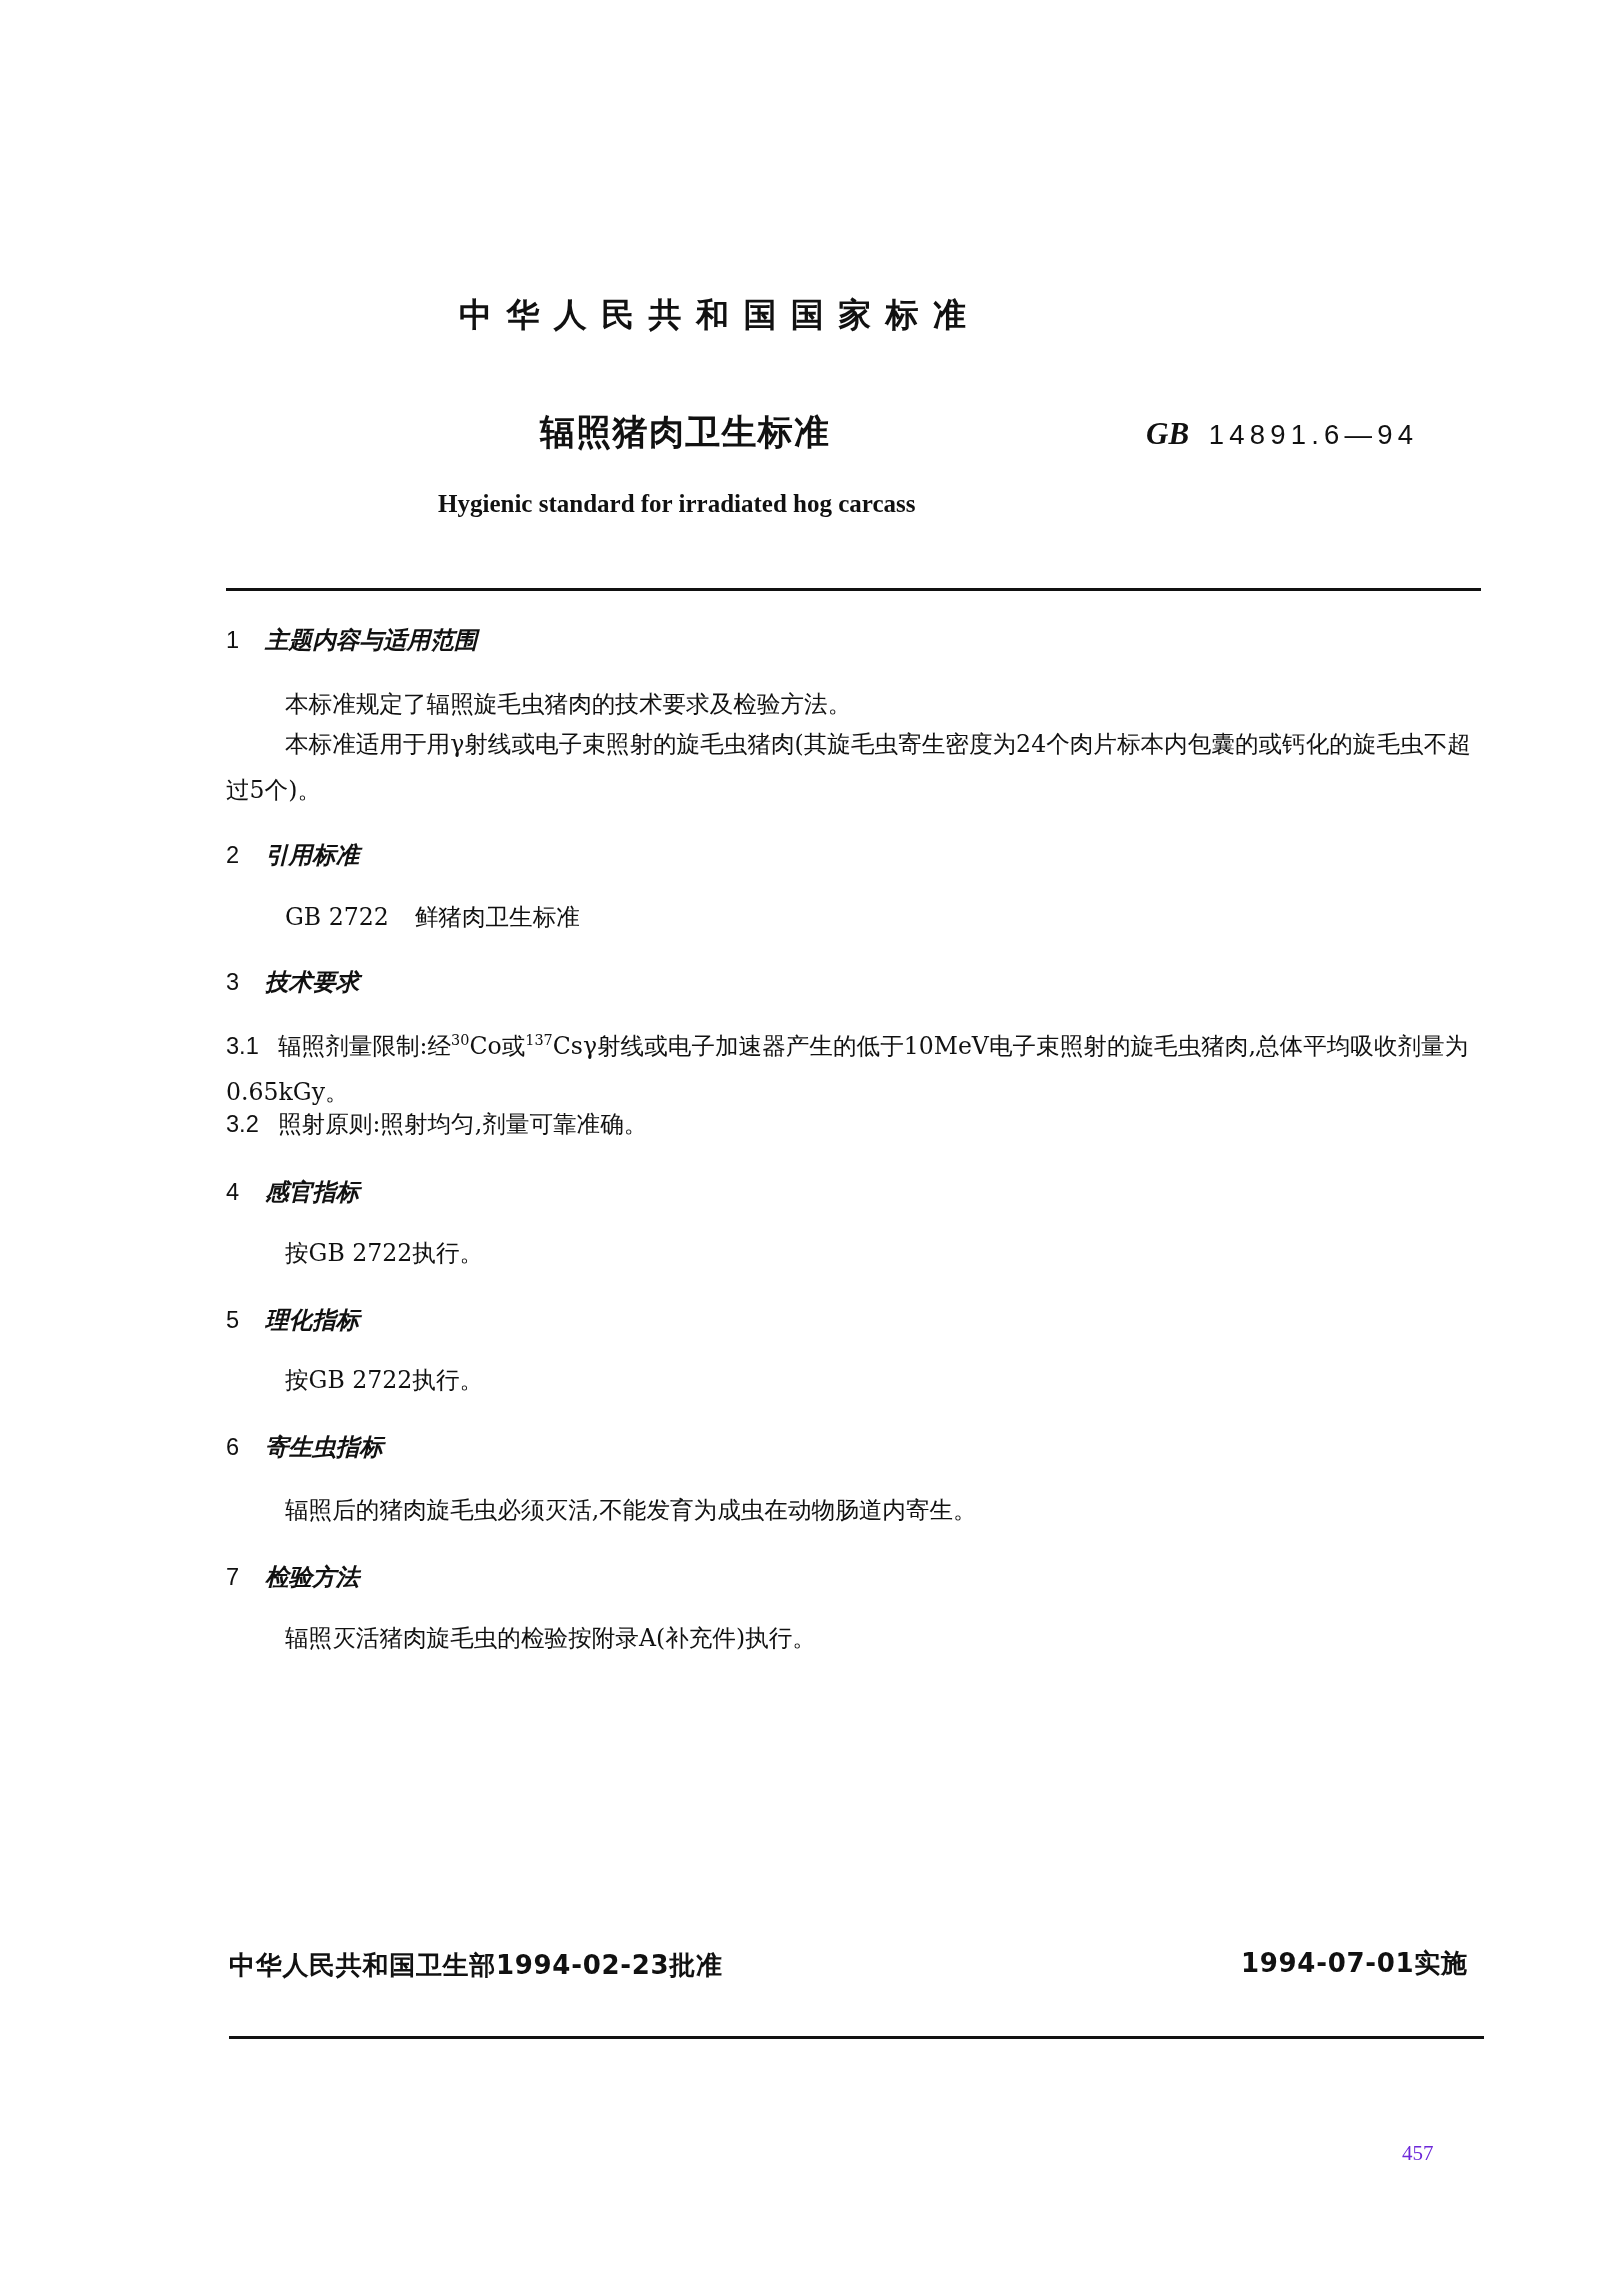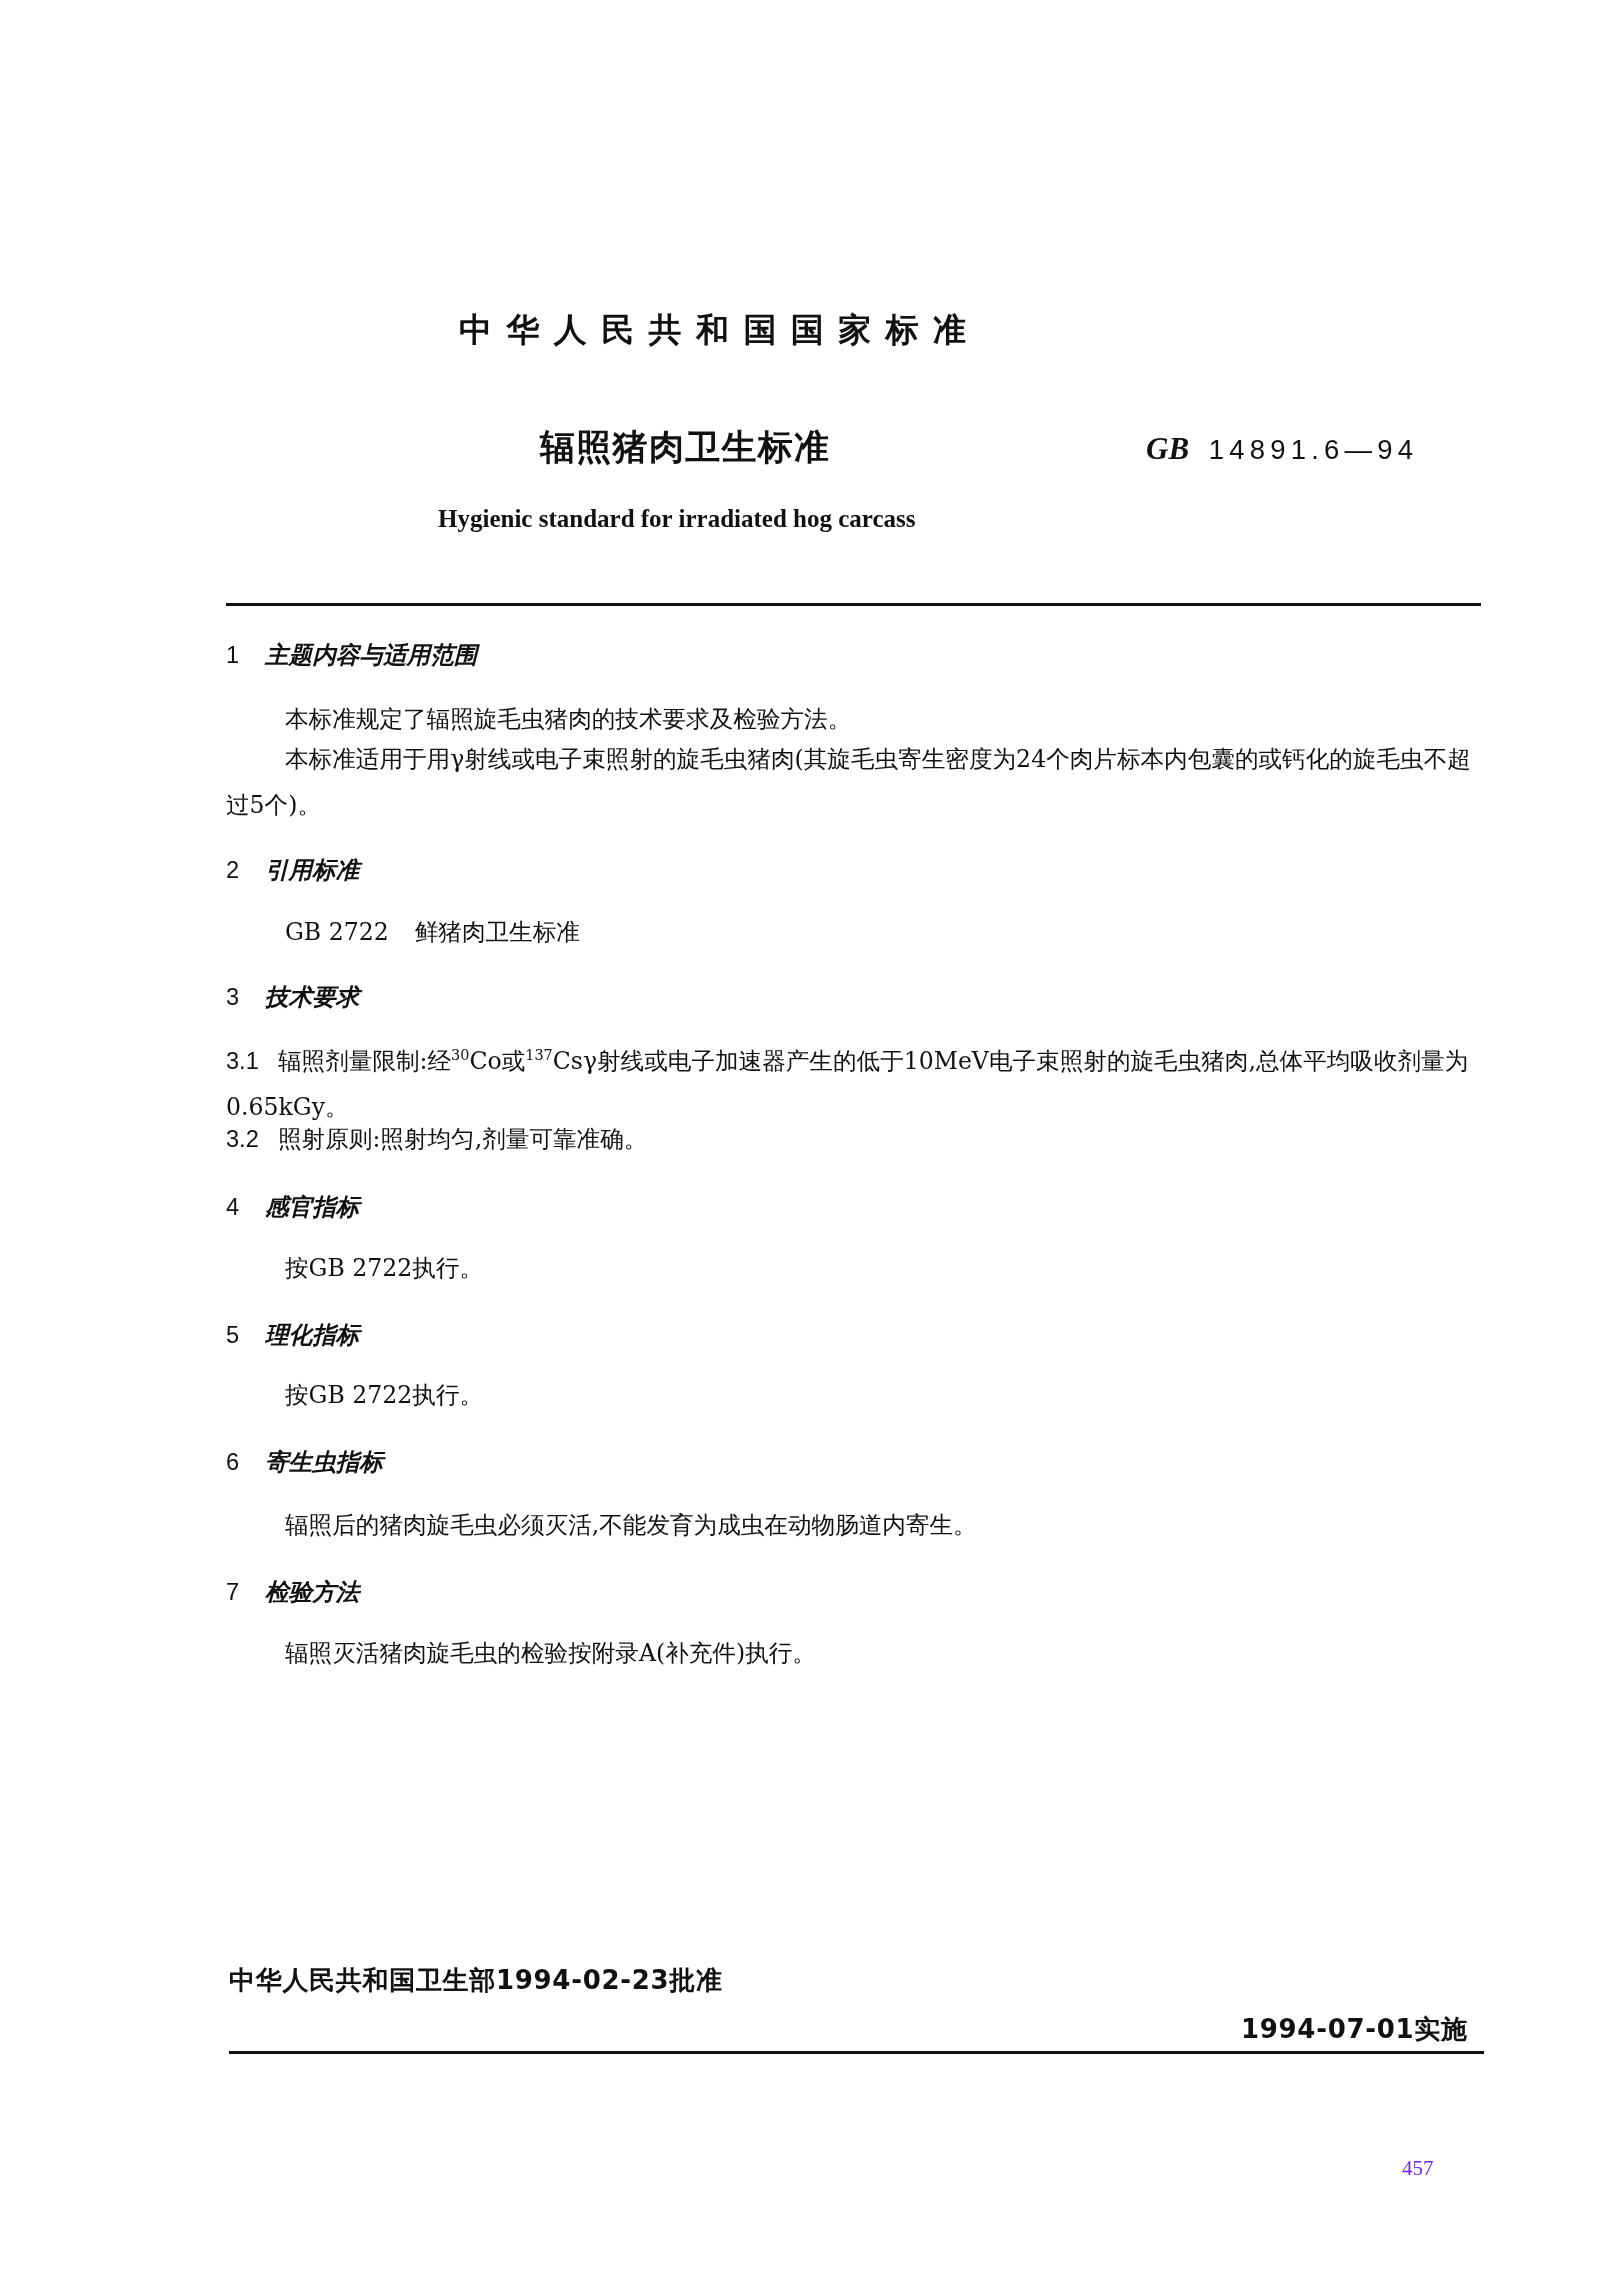--- a/index.html
+++ b/index.html
@@ -1,38 +1,38 @@
 <!DOCTYPE html>
 <html style="font-size:10.5px"><head>
 <meta charset="utf-8">
 <style>
   html, body { margin: 0; padding: 0; background: #ffffff; }
   body { width: 1619px; height: 2295px; position: relative; overflow: hidden;
          font-family: "DejaVu Serif", "Liberation Serif", serif; color: #111; }
-  .abs { position: absolute; white-space: nowrap; margin-top: 15px; }
+  .abs { position: absolute; white-space: nowrap; }
   .nat-title { left: 459px; top: 293px; font-family: "DejaVu Sans", sans-serif; font-weight: bold;
                font-size: 33px; letter-spacing: 14.4px; }
   .doc-title { left: 540px; top: 409px; font-family: "DejaVu Sans", sans-serif; font-weight: bold;
                font-size: 35px; letter-spacing: 1.3px; }
   .doc-code { left: 1146px; top: 416px; font-size: 26px; }
   .doc-code .gb { font-family: "Liberation Serif", serif; font-weight: bold; font-size: 31px; margin-right: 19.7px; font-style: italic; }
   .doc-code .num { font-family: "Liberation Sans Narrow", "Liberation Sans", sans-serif; letter-spacing: 5.2px; font-size: 27.5px; }
   .en-title { left: 438px; top: 490px; font-family: "Liberation Serif", serif; font-weight: bold; font-size: 25px; }
   .rule-top { left: 226px; top: 588px; width: 1255px; height: 2.6px; background: #111; }
   .rule-bottom { left: 229px; top: 2036px; width: 1255px; height: 3.3px; background: #111; }
   .sec-head { font-family: "DejaVu Sans", sans-serif; font-size: 23.6px; }
   .sec-head .n { font-family: "Liberation Sans", sans-serif; font-weight: normal; display: inline-block; width: 39px; }
   .sec-head .t { font-weight: bold; font-style: italic; }
   .para { font-family: "DejaVu Serif", serif; font-size: 23.6px; line-height: 46px; }
   .p-indent { left: 285px; }
   .p-full { left: 226px; width: 1255px; white-space: normal; }
   .p-full .ind { display: inline-block; width: 59px; }
   sup { font-size: 14.4px; vertical-align: 9.2px; line-height: 0; }
   .footer-left { left: 229px; top: 1948px; font-family: "DejaVu Sans", sans-serif; font-weight: bold; font-size: 26px; letter-spacing: 0.7px; }
-  .footer-right { left: 1241px; top: 1997px; font-family: "DejaVu Sans", sans-serif; font-weight: bold; font-size: 26px; letter-spacing: 0.7px; }
+  .footer-right { left: 1241px; top: 1946px; font-family: "DejaVu Sans", sans-serif; font-weight: bold; font-size: 26px; letter-spacing: 0.7px; }
   .page-num { left: 1402px; top: 2141px; font-family: "Liberation Serif", serif; font-size: 21px; color: #6d28d9; }
 </style>
 </head>
 <body>
 
 <div class="abs nat-title">中华人民共和国国家标准</div>
 <div class="abs doc-title">辐照猪肉卫生标准</div>
 <div class="abs doc-code">
   <span class="gb">GB</span><span class="num">14891.6—94</span>
 </div>

